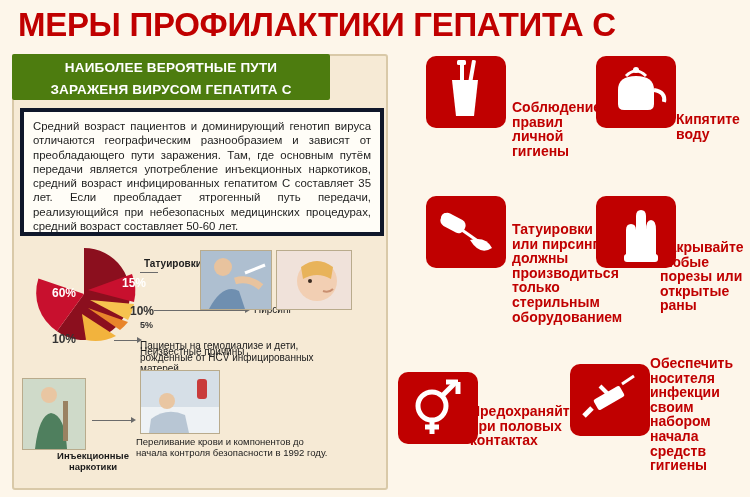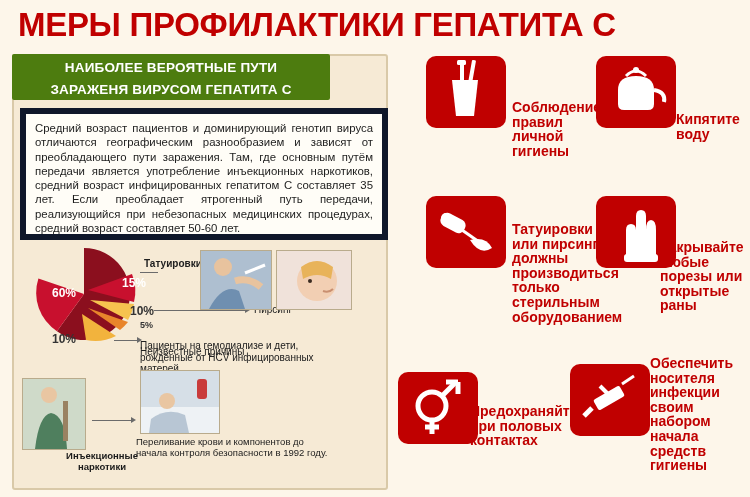--- a/index.html
+++ b/index.html
@@ -28,21 +28,21 @@
   .red-banner{
     position:absolute;left:12px;top:54px;width:318px;height:46px;
     background:#4d7c0f;border-radius:2px;
   }
   .red-banner span{
     display:block;color:#ffffff;font-weight:bold;font-size:13.5px;
     line-height:16px;text-align:center;padding-top:6px;letter-spacing:0.2px;
   }
   .intro-box{
     position:absolute;left:20px;top:108px;width:356px;height:120px;
-    background:#fffdf7;border:6px solid #0f172a;
+    background:#fffdf7;border:4px solid #0f172a;
   }
   .intro-box p{
     margin:0;padding:7px 9px 0 9px;font-size:11.4px;line-height:14.3px;
     color:#1d1d1d;text-align:justify;
   }
 
   
   .chart-area{position:absolute;left:14px;top:236px;width:368px;height:118px;}
   .pie-wrap{position:absolute;left:10px;top:4px;width:132px;height:108px;}
   .pie-label{position:absolute;font-size:11px;font-weight:bold;color:#3a1a1a;}
@@ -155,21 +155,21 @@
   <div class="photo" style="left:140px;top:370px;width:78px;height:62px;background:#cfd9e2;">
     <svg width="78" height="62" viewBox="0 0 78 62">
       <rect width="78" height="62" fill="#d6dfe7"></rect>
       <rect x="0" y="36" width="78" height="26" fill="#eef2f5"></rect>
       <circle cx="26" cy="30" r="8" fill="#e9c6a2"></circle>
       <path d="M10 48 q16 -12 34 -4 l4 18 h-40 z" fill="#b8c6d4"></path>
       <rect x="56" y="8" width="10" height="20" rx="3" fill="#c93b3b"></rect>
     </svg>
   </div>
 
-  <div class="small-cap" style="left:14px;top:450px;width:80px;font-weight:bold;padding-left:48px;">
+  <div class="small-cap" style="left:5px;top:450px;width:80px;font-weight:bold;padding-left:48px;">
     <span>Инъекционные</span><br>
     <span>наркотики</span>
   </div>
 
   <div class="small-cap" style="left:136px;top:436px;width:200px;text-align:left;">Переливание крови и компонентов до начала контроля безопасности в 1992 году.</div>
 
   <div class="arrow-line" style="left:92px;top:420px;width:40px;"></div>
   <div class="arrow-head" style="left:131px;top:417px;"></div>
 
   <div class="icon-badge" style="left:426px;top:56px;width:80px;height:72px;">

